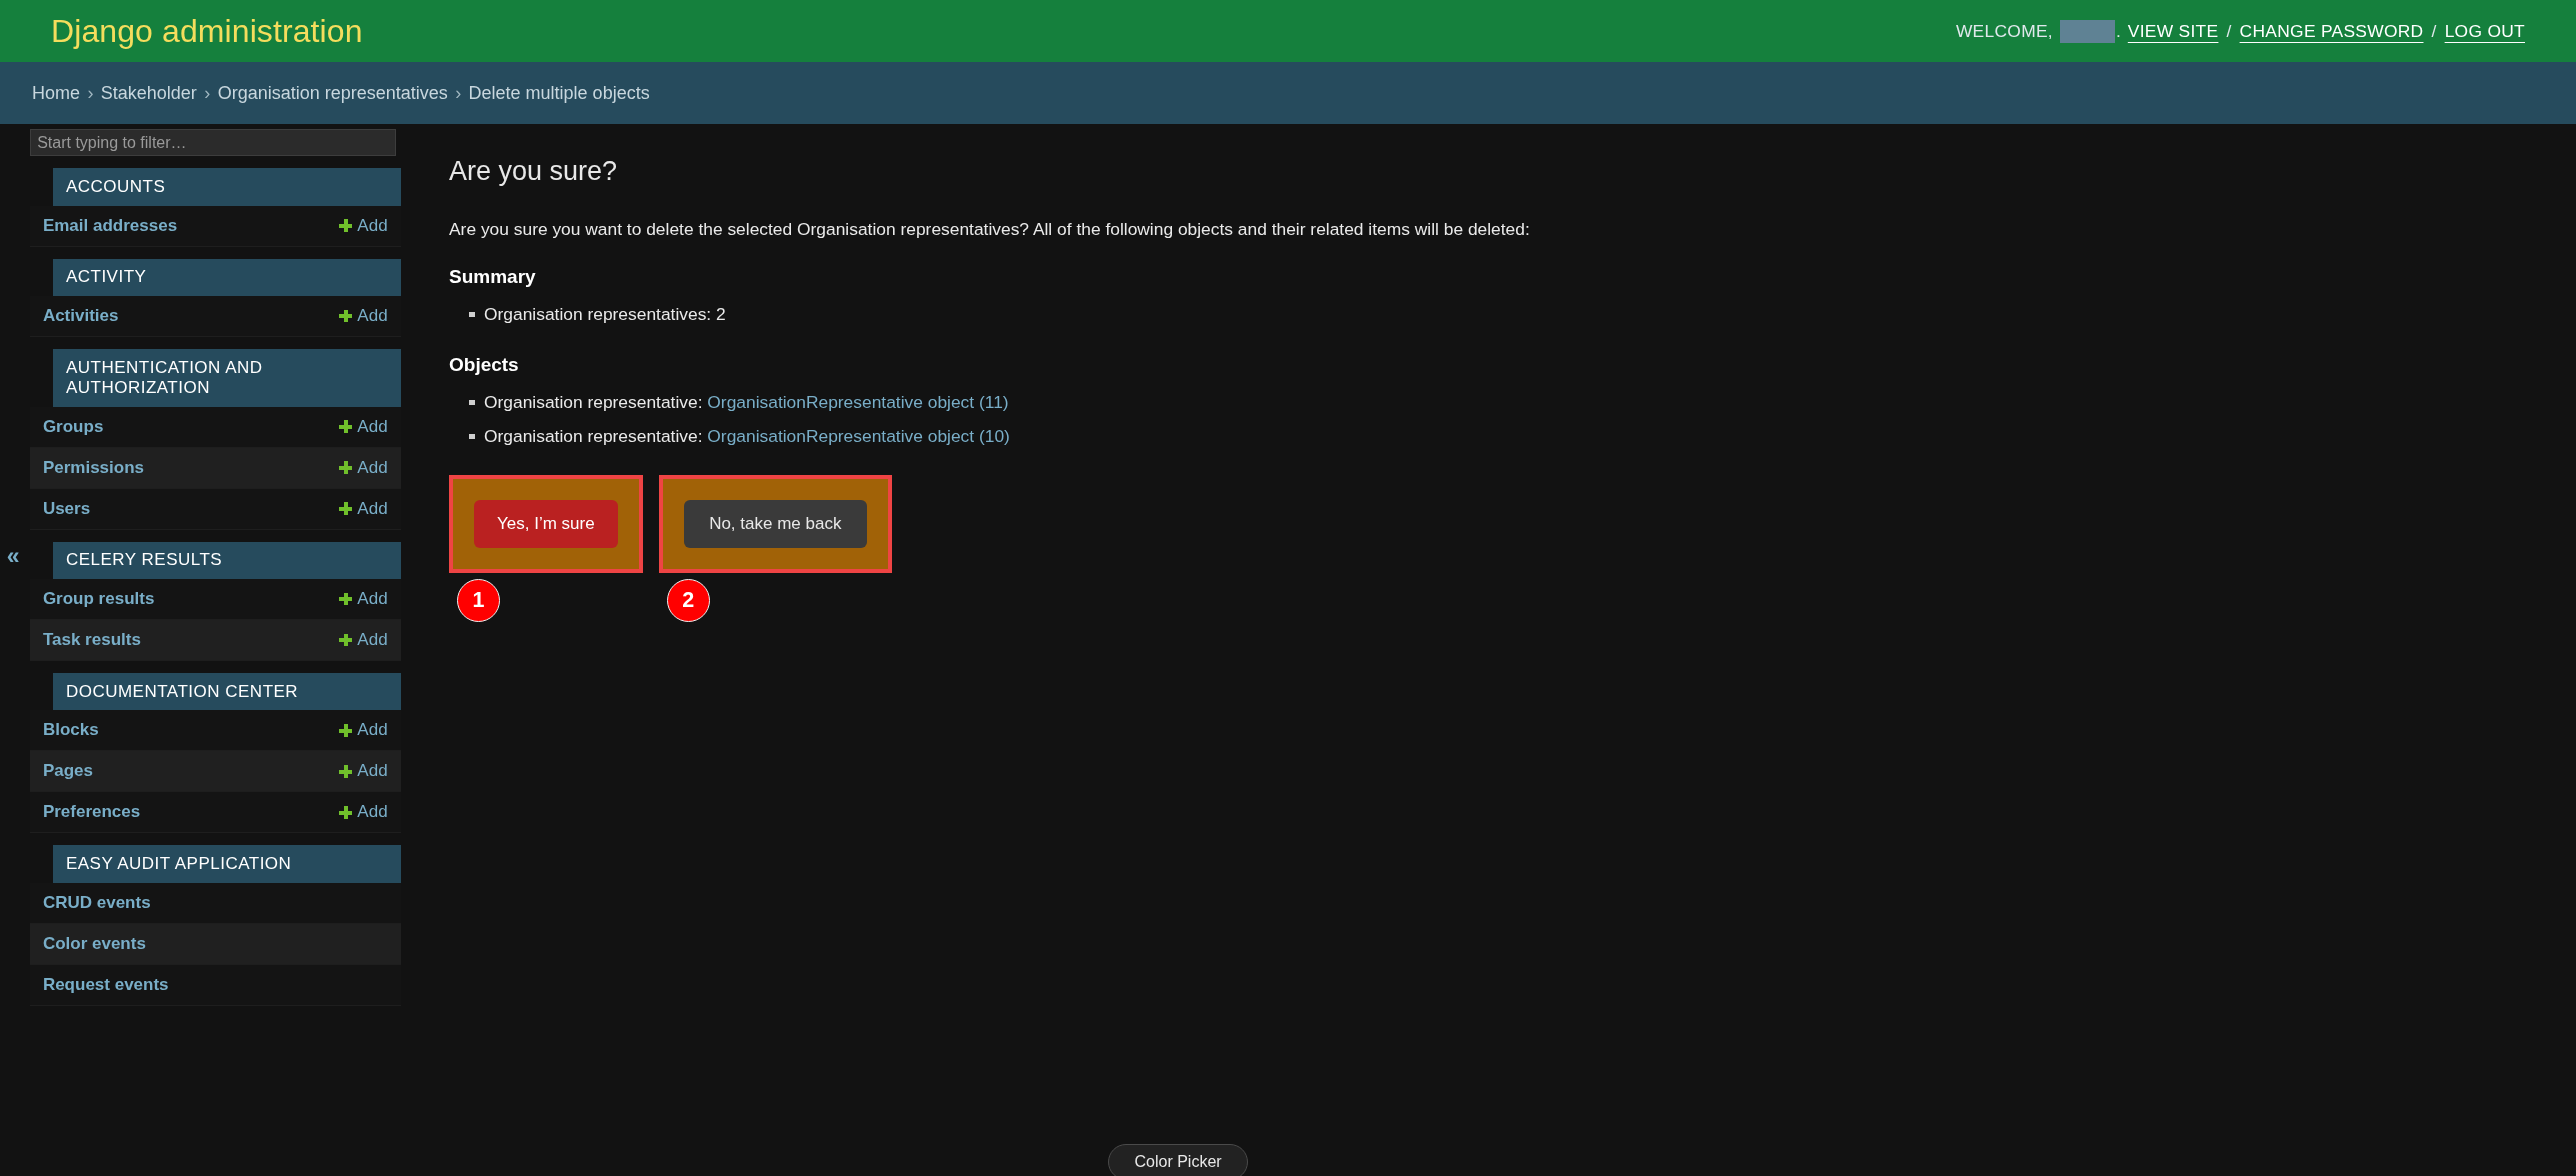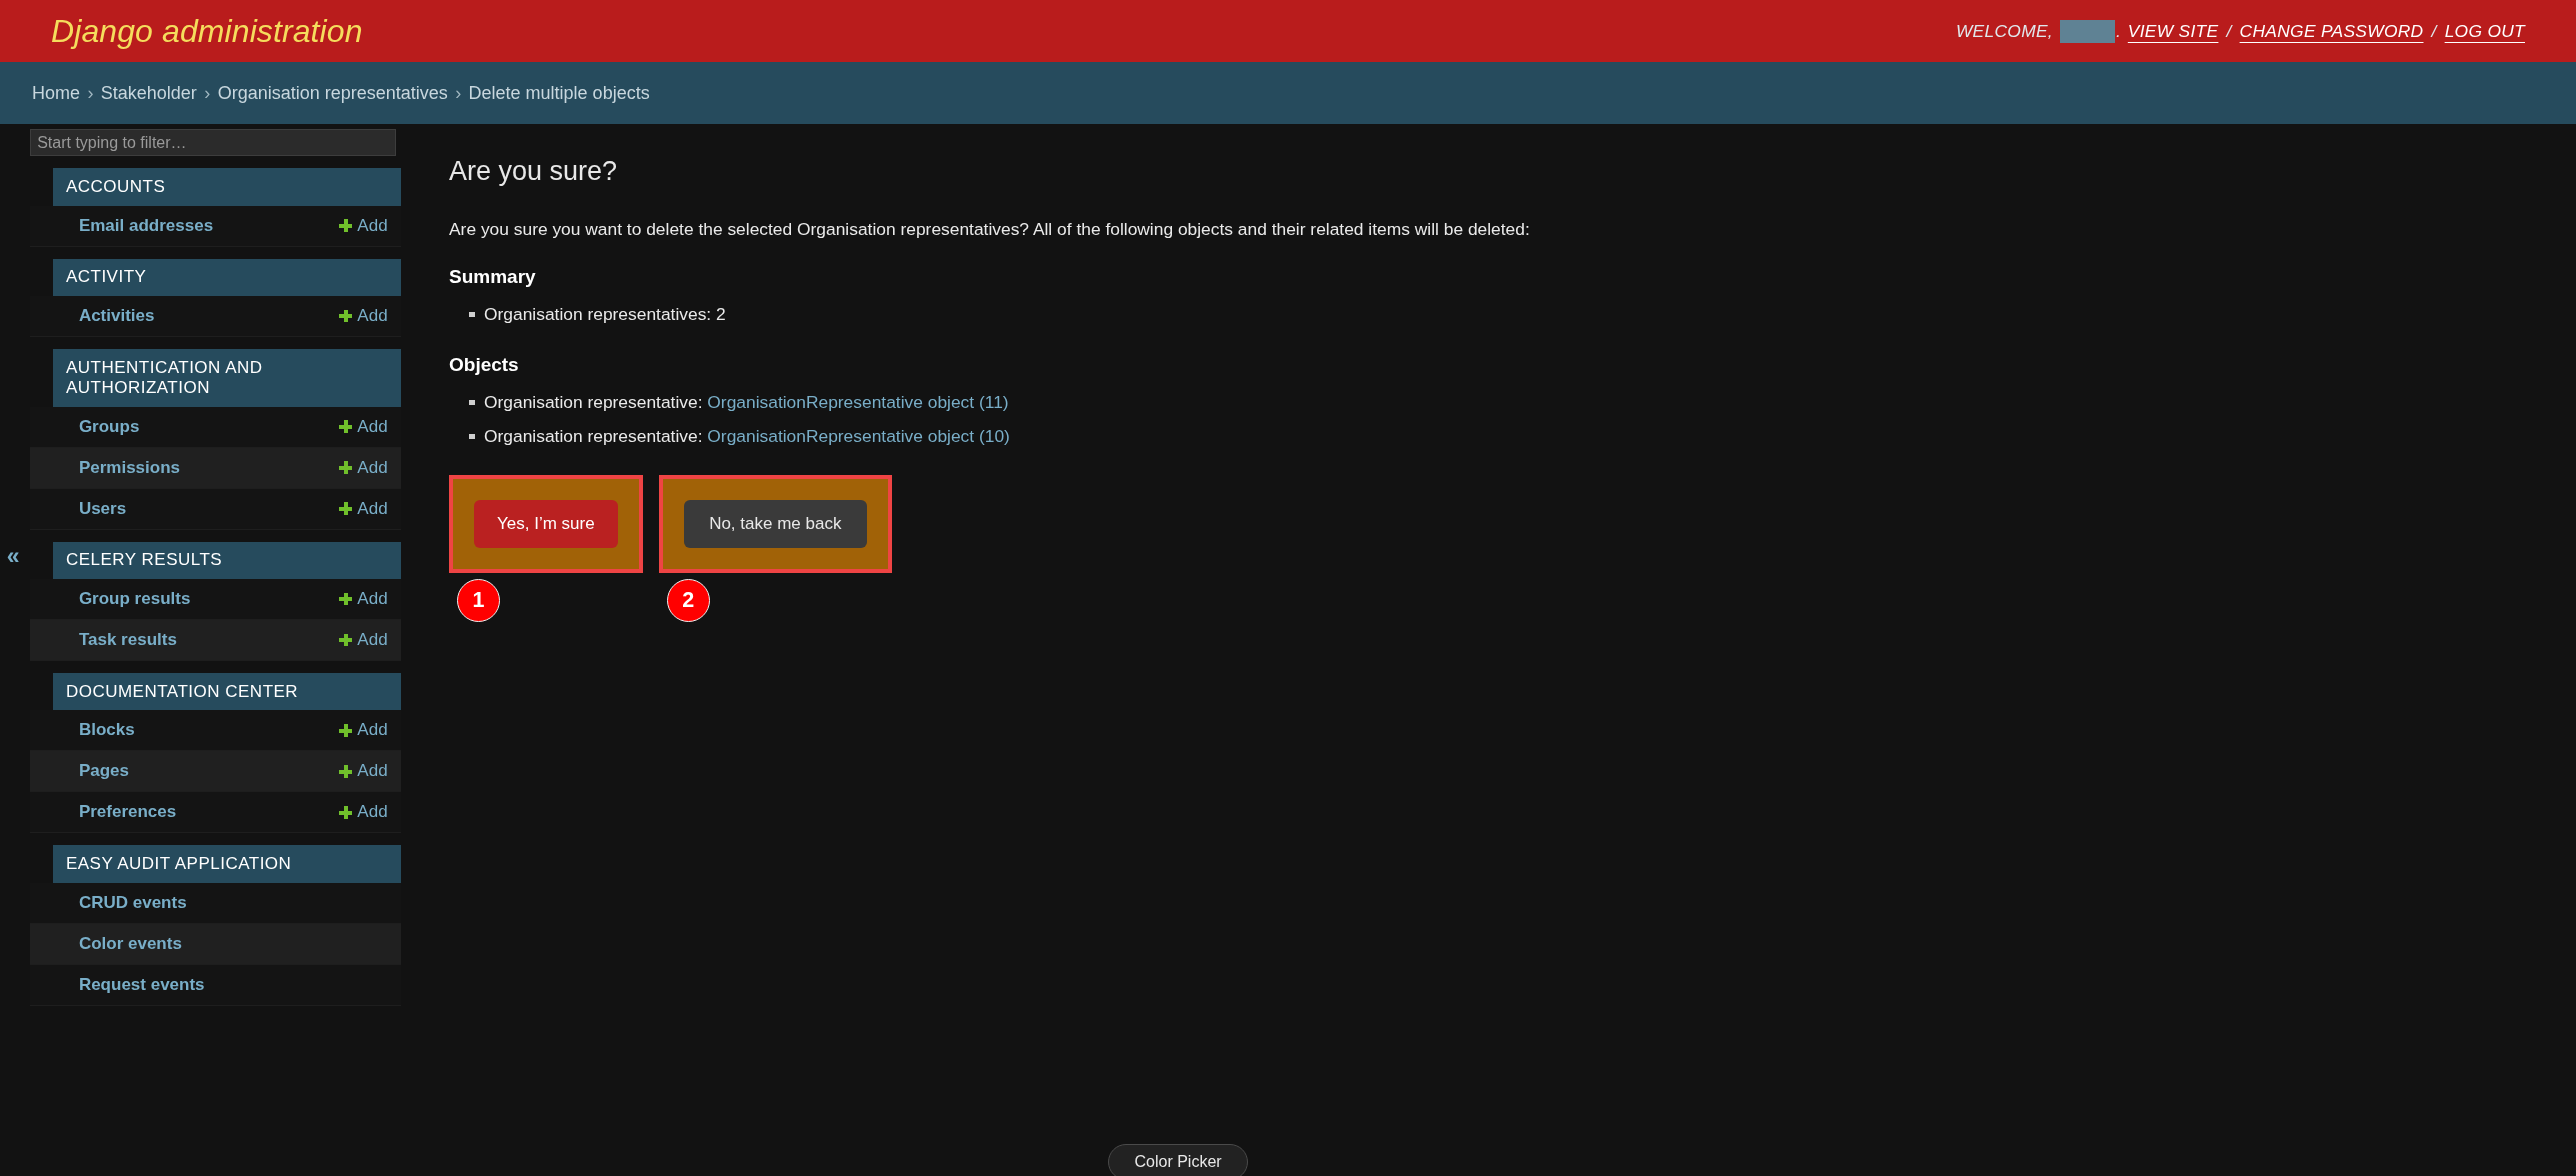--- a/index.html
+++ b/index.html
@@ -8,27 +8,26 @@
     width: 2576px; height: 1177px;
     background: #121212;
     font-family: "Liberation Sans", sans-serif;
     overflow: hidden;
   }
   body { position: relative; }
 
   
   #branding-header {
     height: 62px;
-    background: #b91c1c;
+    background: #15803d;
     display: flex;
     align-items: center;
     justify-content: space-between;
     padding: 0 51px 0 51px;
     position: relative;
-    font-style: italic;
   }
   #site-name {
     font-size: 32px;
     color: #f5dd5d;
     font-weight: 400;
     letter-spacing: 0.1px;
     white-space: nowrap;
   }
   #user-tools {
     display: flex;
@@ -129,21 +128,20 @@
     padding: 10px 13.4px 10px 13.4px;
     background: #141414;
     border-bottom: 0.7px solid #1e1e1e;
   }
   .model-row.alt { background: #202020; }
   .model-name {
     color: #79aec8;
     font-size: 17px;
     font-weight: bold;
     text-decoration: none;
-    margin-left: 36px;
   }
   .add-link {
     display: flex;
     align-items: center;
     gap: 5.4px;
     color: #79aec8;
     font-size: 17px;
     text-decoration: none;
   }
   .add-link .plus-icon {

